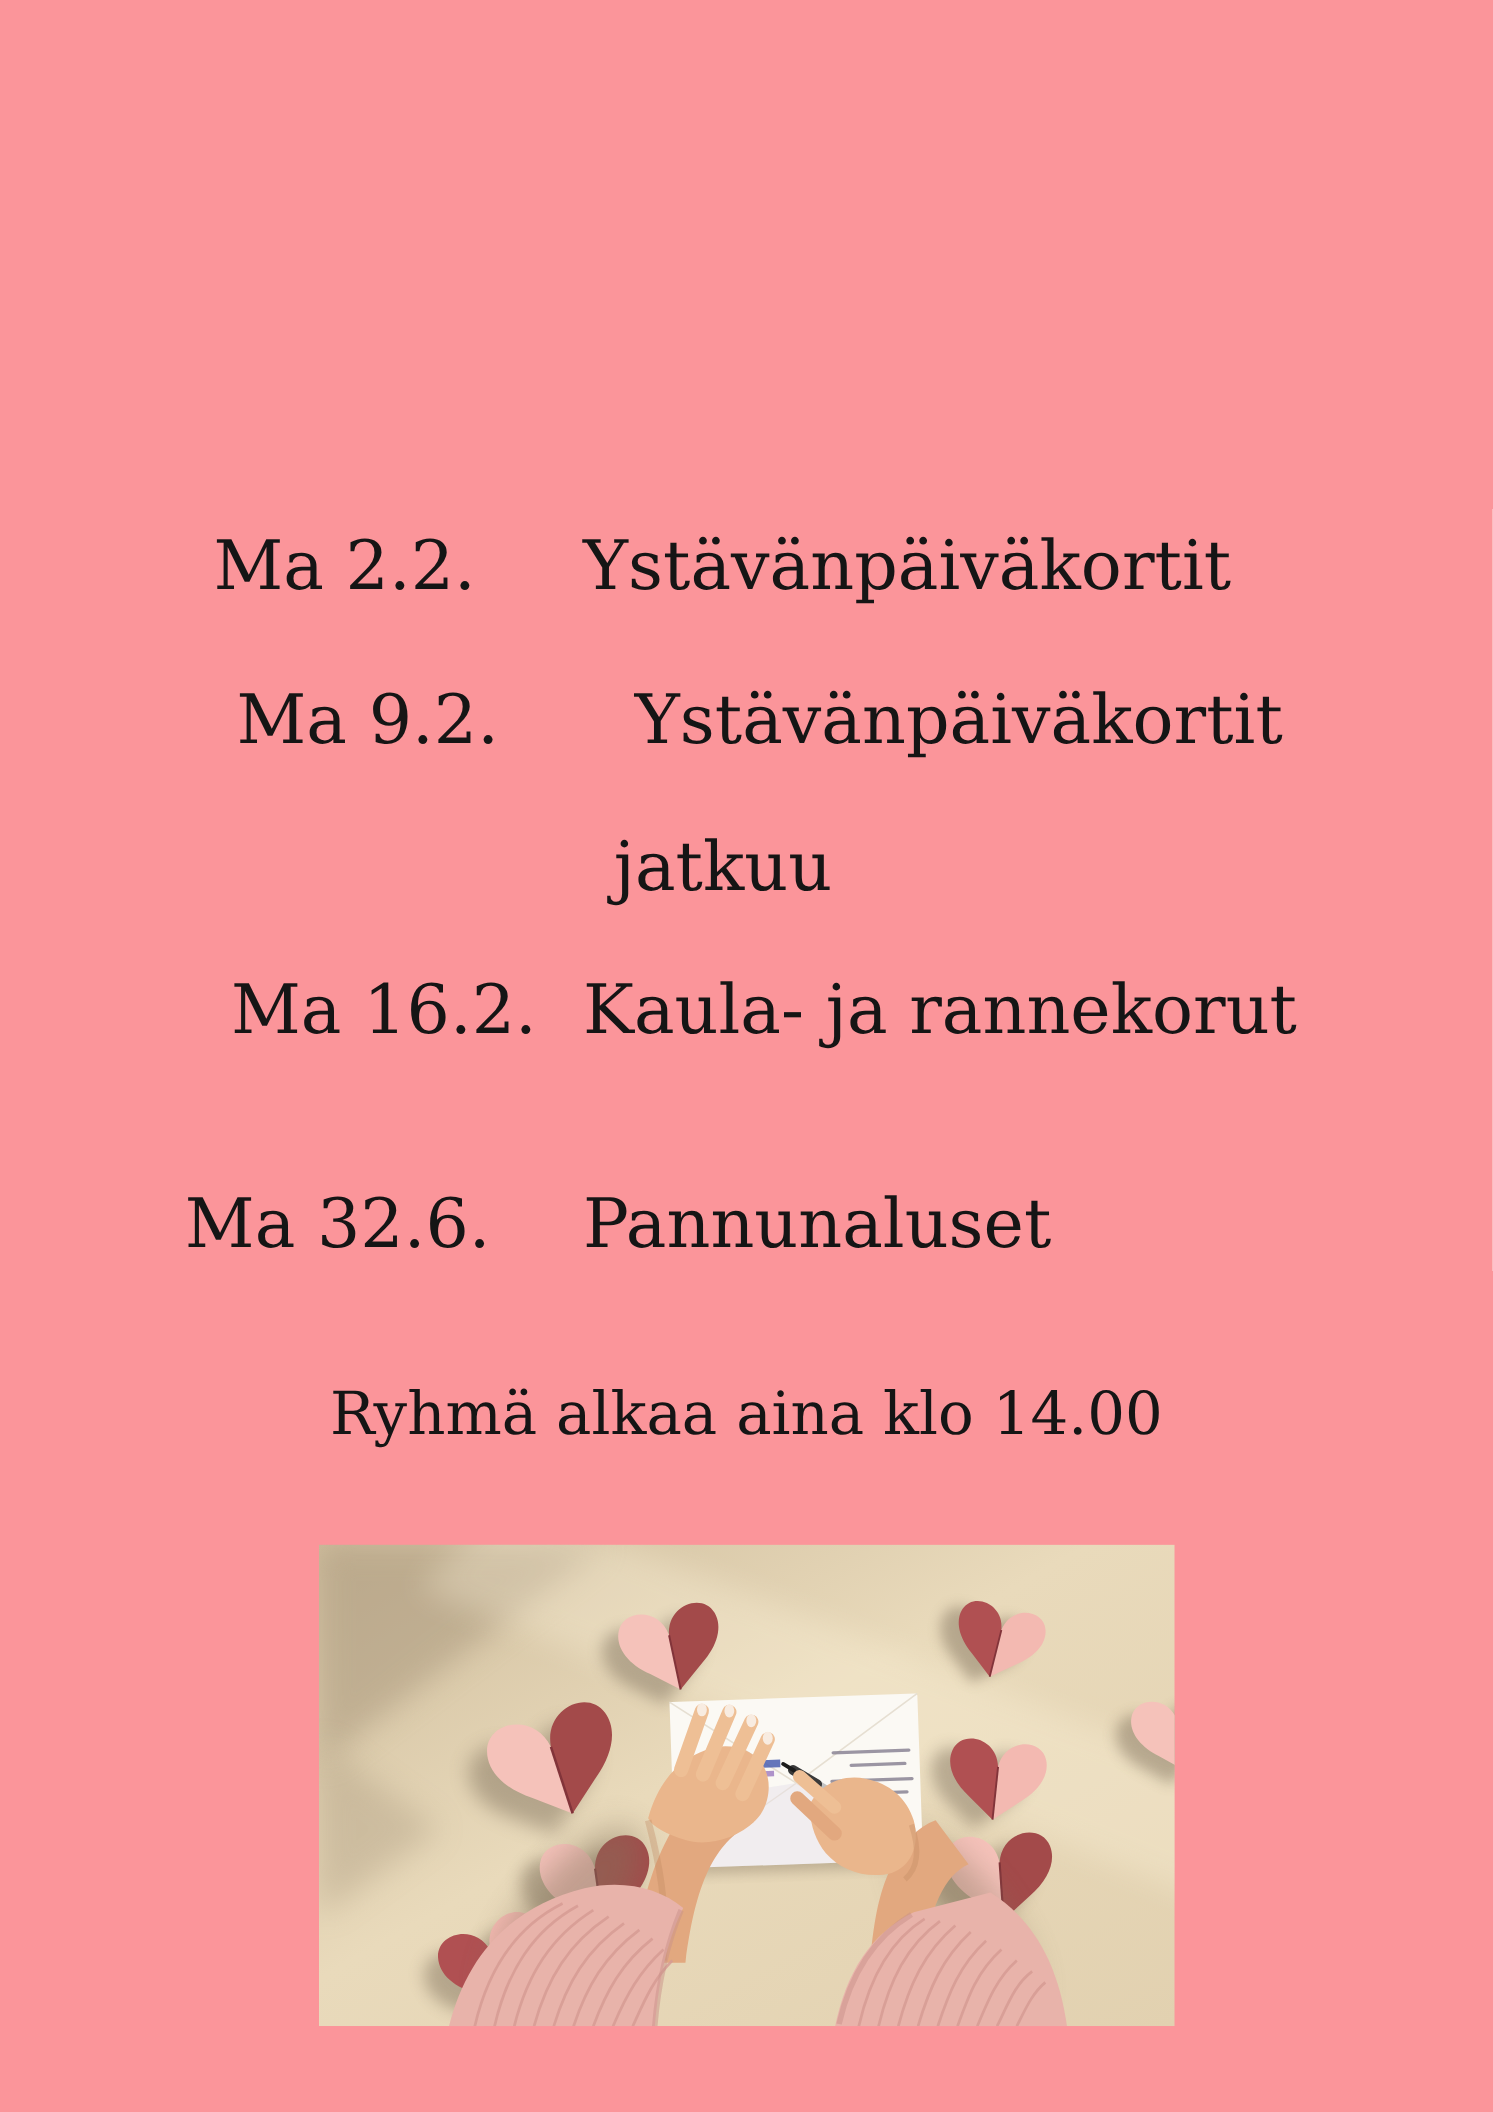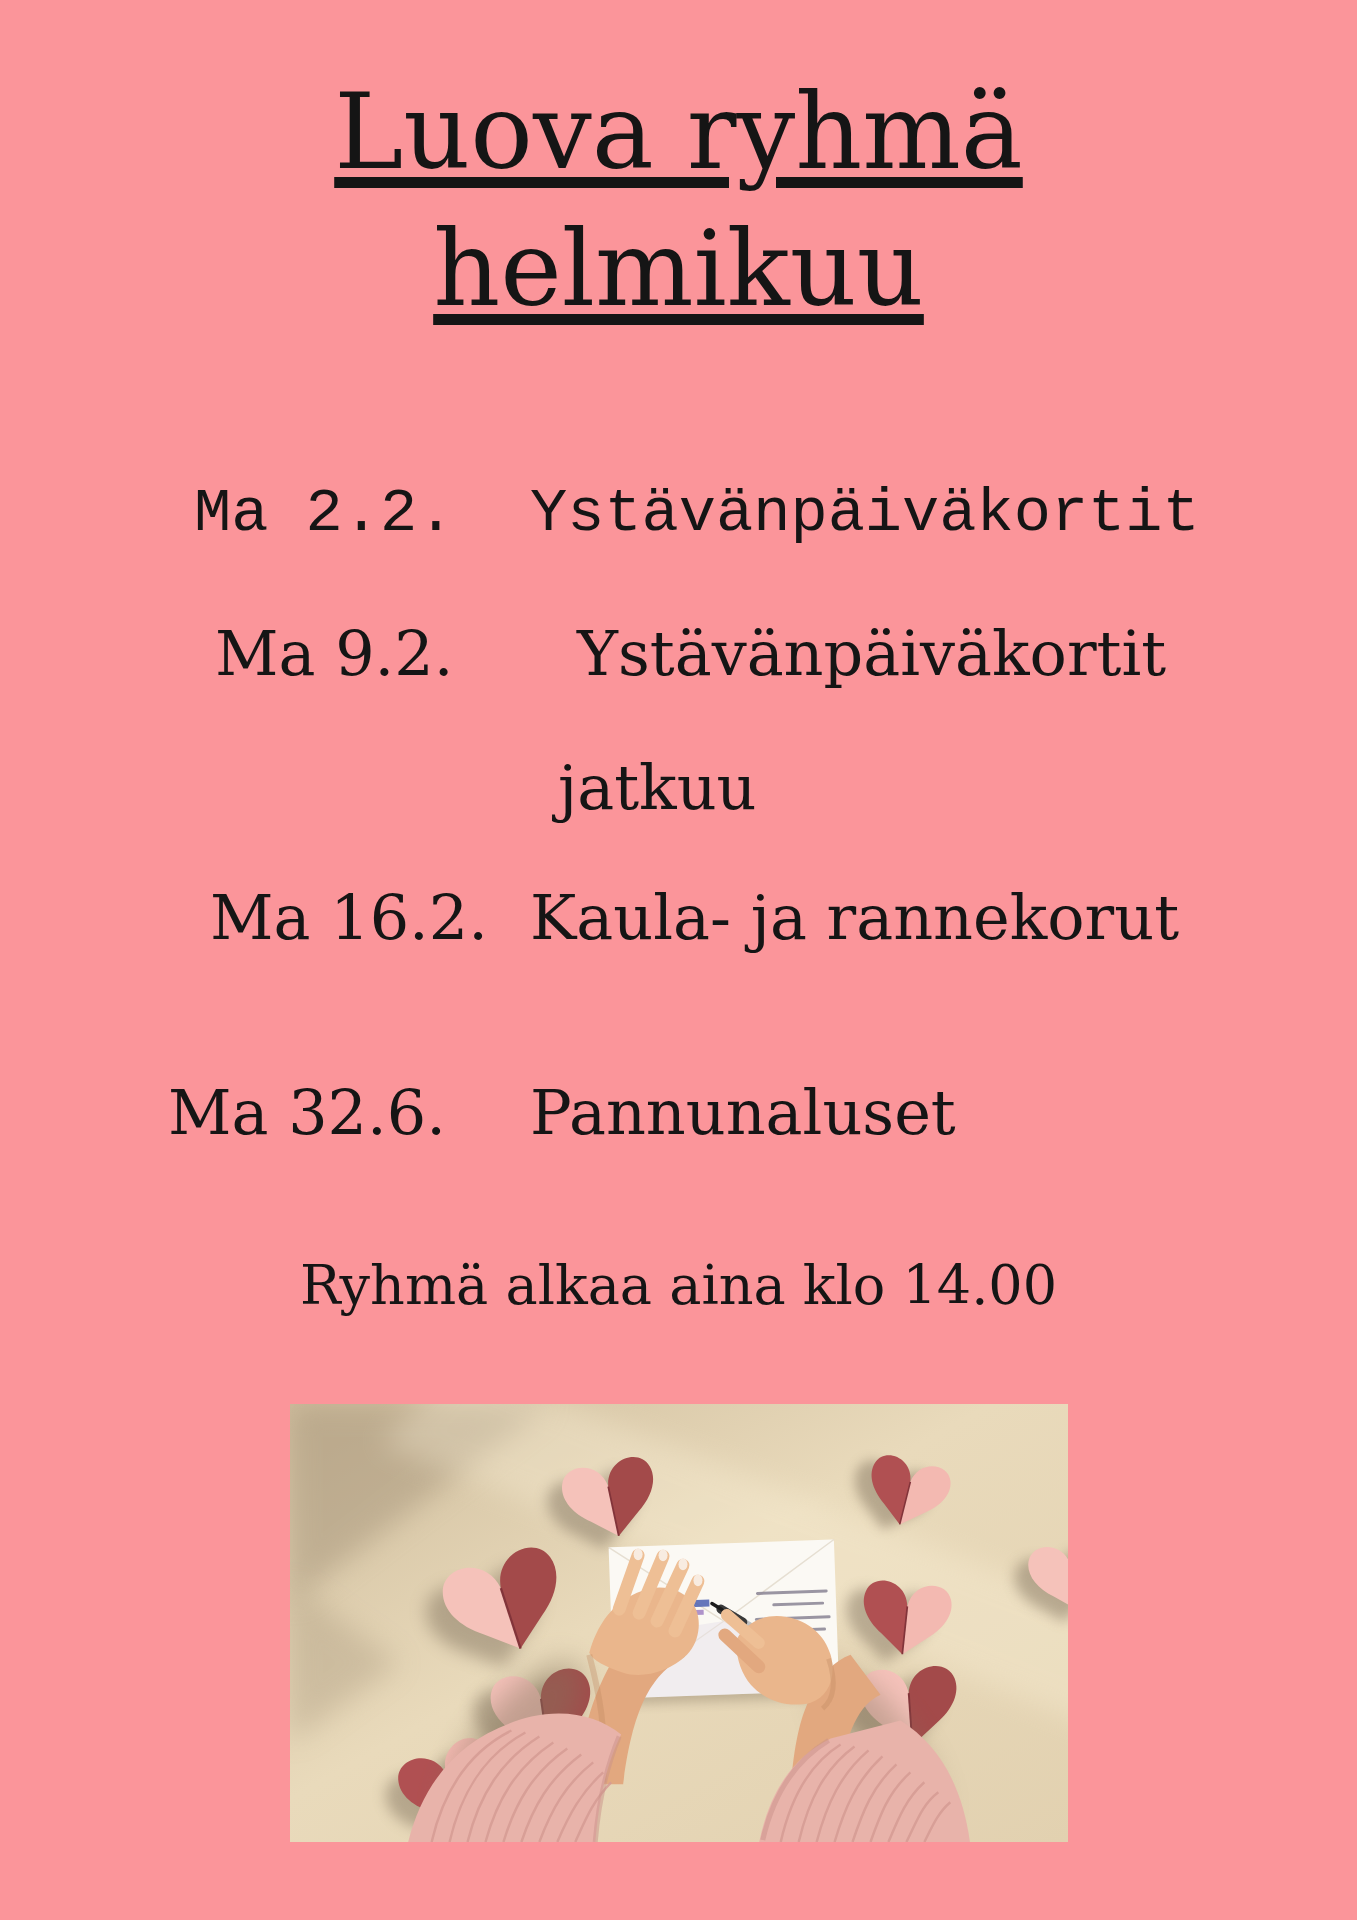--- a/index.html
+++ b/index.html
@@ -22,44 +22,40 @@
     text-decoration-thickness:11px;
     text-underline-offset:9px;
   }
   .row{
     position:absolute;left:168px;
     font-size:62px;line-height:1.2;
     white-space:nowrap;
   }
   .row .date{display:inline-block;width:362px;}
   .row.r1 .date{padding-left:26px;width:336px;}
-  .row1{top:477px;font-family:Liberation Mono, monospace;}
+  .row1{top:477px;}
   .row2{top:617px;margin-left:47px;}
   .row2b{position:absolute;left:558px;top:723px;font-size:62px;line-height:1.2;margin-top:28px;}
   .row3{top:881px;text-align:center;}
   .row4{top:1076px;}
   .footer-note{
     position:absolute;top:1254px;left:0;width:100%;
     text-align:center;font-size:54px;line-height:1.2;
   }
   .photo{
     position:absolute;left:290px;top:1404px;width:778px;height:438px;
     overflow:hidden;
   }
   .photo svg{display:block;width:100%;height:100%;}
 </style>
 </head>
 <body>
 
 <div class="flyer">
 
-  <div class="title">
-    <div><span class="u">Luova ryhmä</span></div>
-    <div><span class="u">helmikuu</span></div>
-  </div>
 
   <div>
     <div class="row row1 r1">
       <span class="date">Ma 2.2.</span><span class="topic">Ystävänpäiväkortit</span>
     </div>
     <div class="row row2">
       <span class="date">Ma 9.2.</span><span class="topic">Ystävänpäiväkortit</span>
     </div>
     <div class="row2b">jatkuu</div>
     <div class="row row3">

